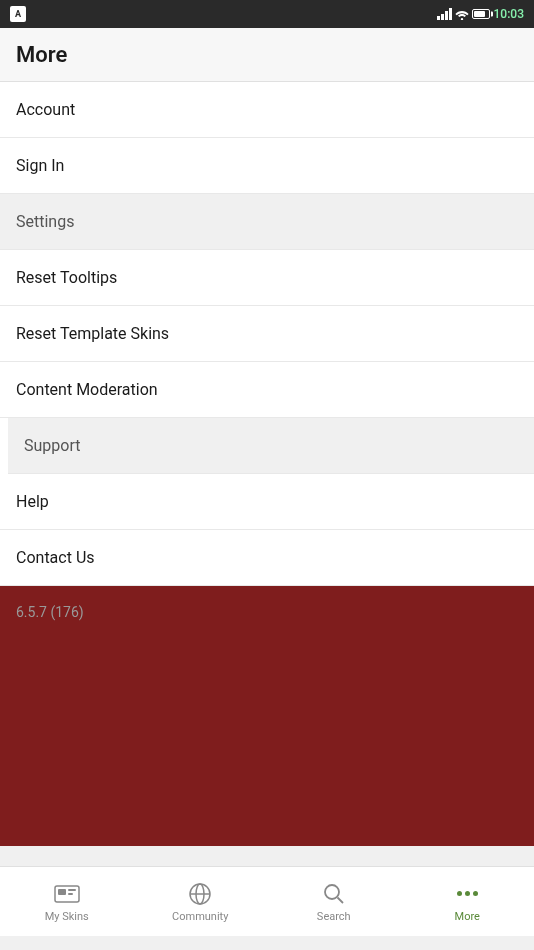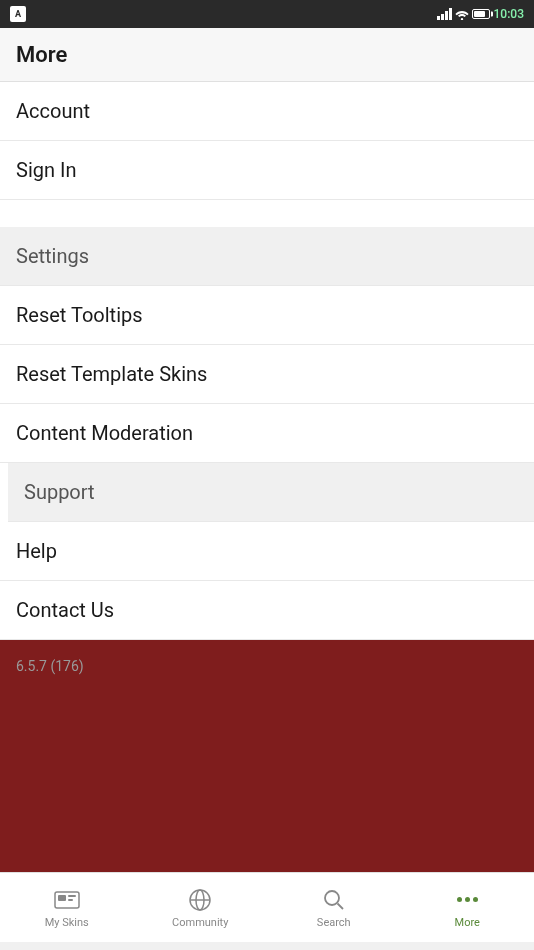--- a/index.html
+++ b/index.html
@@ -123,42 +123,42 @@
       display: flex;
       align-items: center;
       padding: 17px 16px;
       border-bottom: 1px solid #e8e8e8;
       background: white;
       cursor: pointer;
       min-height: 56px;
     }
 
     .menu-item-label {
-      font-size: 20px;
+      font-size: 16px;
       color: #1a1a1a;
       font-weight: 400;
     }
 
     
     .version-area {
       background: #7f1d1d;
       padding: 16px;
       flex: 1;
       min-height: 260px;
     }
 
     .version-text {
       font-size: 14px;
       color: #999;
     }
 
     
     .bottom-nav {
       position: absolute;
-      bottom: 8px;
+      bottom: 14px;
       left: 0;
       width: 534px;
       height: 70px;
       background: white;
       border-top: 1px solid #e0e0e0;
       display: flex;
       align-items: center;
     }
 
     .nav-item {
@@ -260,21 +260,21 @@
   <div class="content-inner">
 
     <div class="menu-item">
       <span class="menu-item-label">Account</span>
     </div>
 
     <div class="menu-item">
       <span class="menu-item-label">Sign In</span>
     </div>
 
-    <div class="menu-item" style="background:#f0f0f0;margin-top:27px;">
+    <div class="menu-item" style="background:#f0f0f0;">
       <span class="menu-item-label" style="color:#555;">Settings</span>
     </div>
 
     <div class="menu-item">
       <span class="menu-item-label">Reset Tooltips</span>
     </div>
 
     <div class="menu-item">
       <span class="menu-item-label">Reset Template Skins</span>
     </div>

